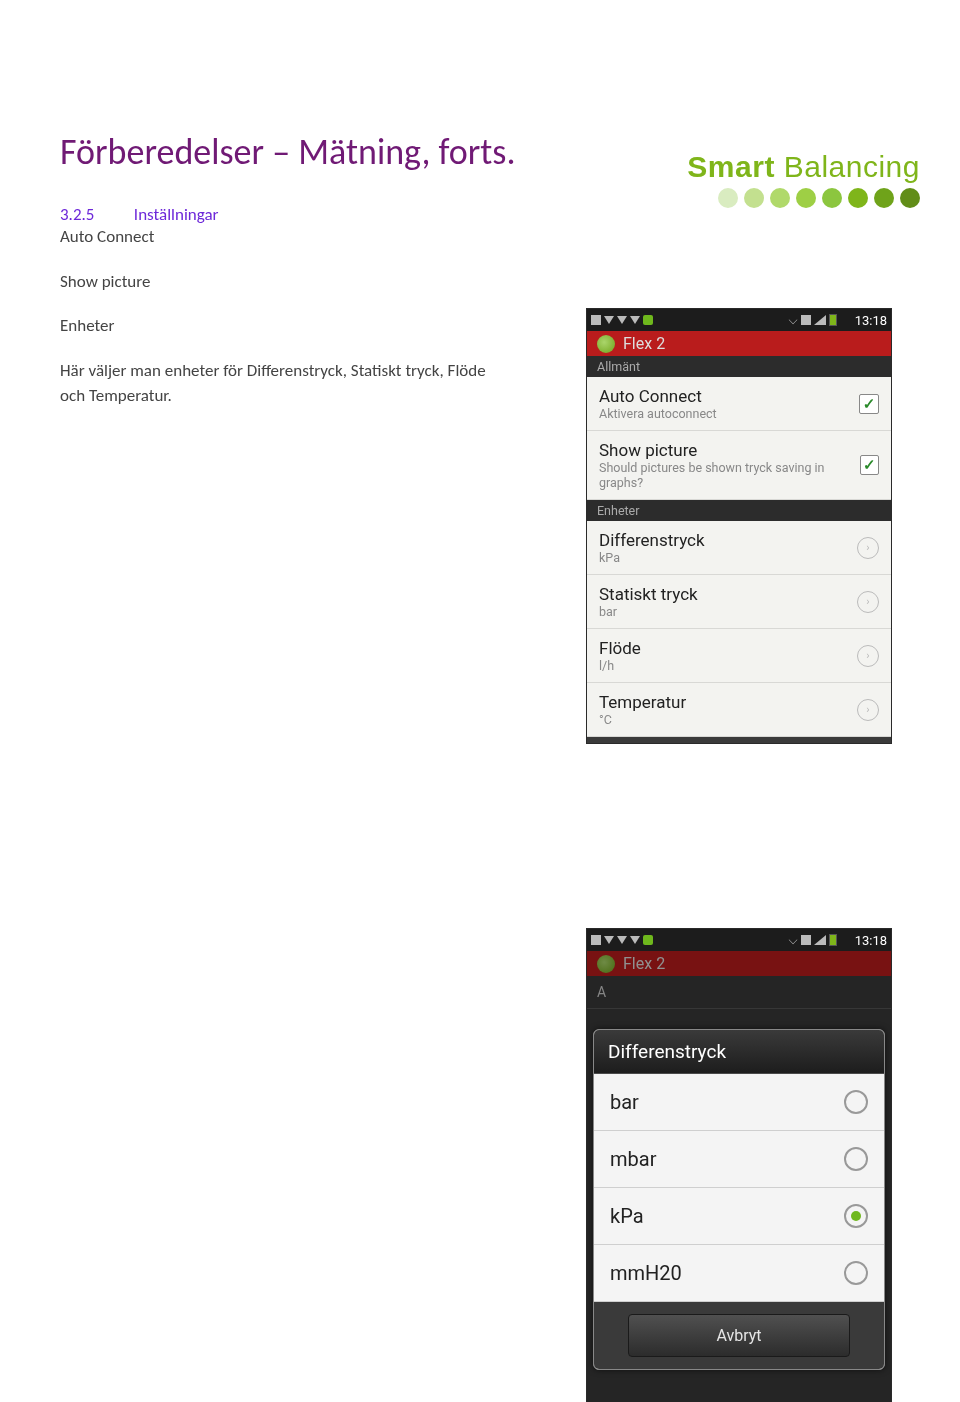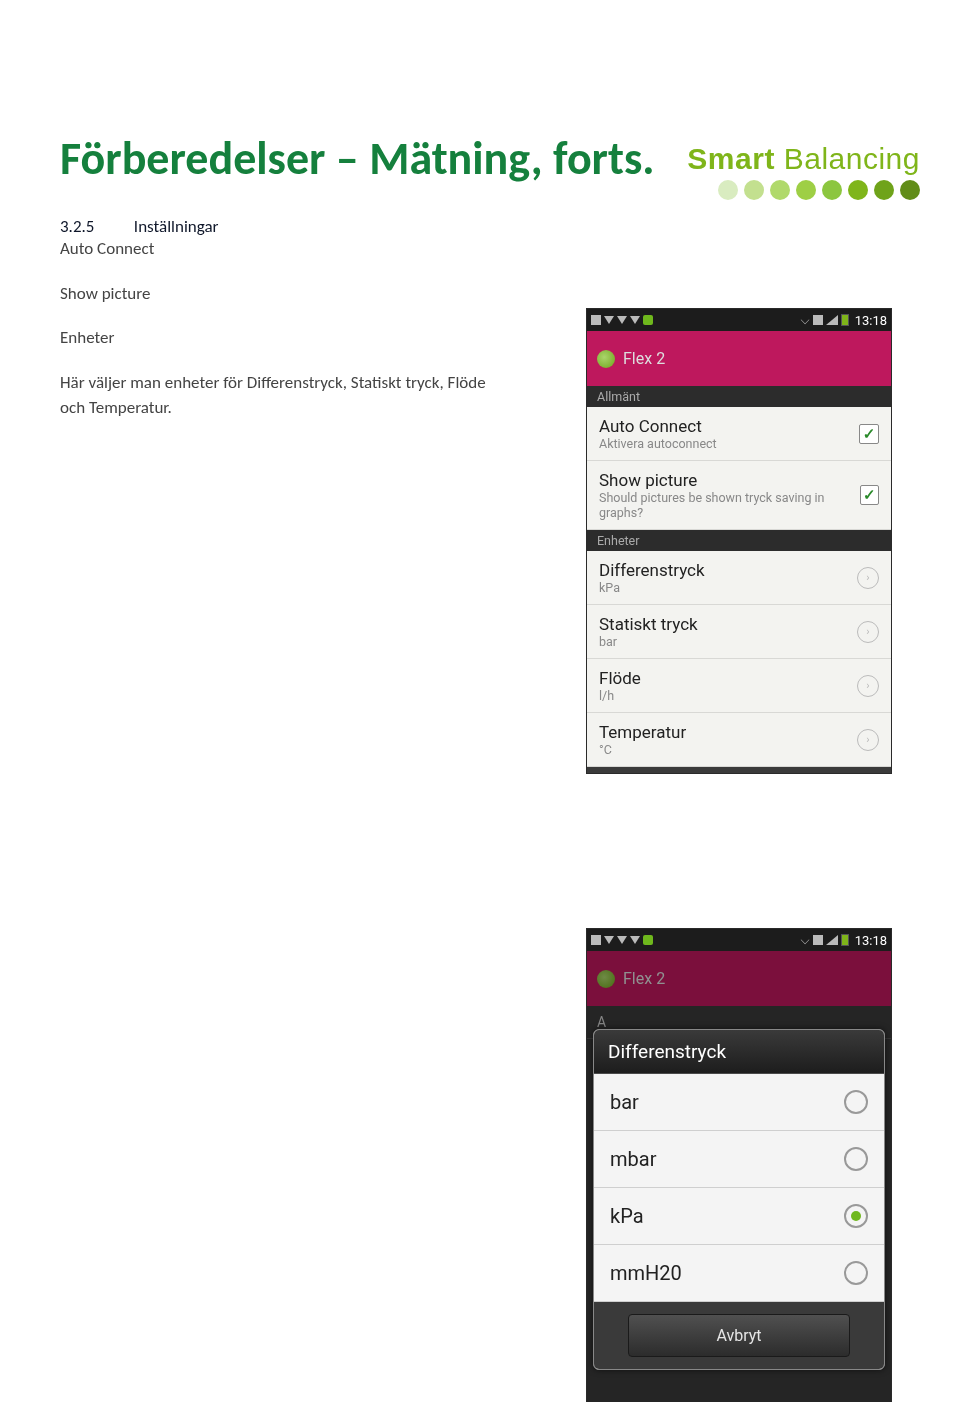--- a/index.html
+++ b/index.html
@@ -23,20 +23,21 @@
     top: 12px;
     right: 40px;
     text-align: right;
   }
   .brand-text {
     font-size: 30px;
     font-weight: 700;
     color: #7fb51a;
     letter-spacing: 0.5px;
     font-family: Arial, sans-serif;
+    margin-top: 8px;
   }
   .brand-text .light {
     font-weight: 400;
     color: #7fb51a;
   }
   .brand-dots {
     margin-top: 4px;
     display: flex;
     gap: 6px;
     justify-content: flex-end;
@@ -50,28 +51,28 @@
   .d1 { background: #d9ecc0; }
   .d2 { background: #c3e08f; }
   .d3 { background: #b0d96a; }
   .d4 { background: #9ecf45; }
   .d5 { background: #8cc63f; }
   .d6 { background: #7fb51a; }
   .d7 { background: #6fa31a; }
   .d8 { background: #618d18; }
 
   h1 {
-    font-size: 46px;
-    font-weight: 700;
-    color: #15803d;
+    font-size: 36px;
+    font-weight: 400;
+    color: #701a75;
     margin: 130px 0 30px 0;
   }
   .section-num {
     font-size: 17px;
-    color: #0f172a;
+    color: #6d28d9;
   }
   .section-num span.num { display: inline-block; width: 70px; }
   .body-text {
     font-size: 17px;
     line-height: 1.45;
     color: #444;
     width: 440px;
   }
   .body-text p { margin: 0 0 20px 0; }
   .subhead {
@@ -116,26 +117,26 @@
     border-top: 8px solid #bbb;
   }
   .icn.g { background:#6fb81d; border-radius:2px;}
   .icn.sig {
     width: 0; height: 0; background: none;
     border-style: solid;
     border-width: 0 0 10px 12px;
     border-color: transparent transparent #bbb transparent;
   }
   .icn.batt { width:6px; height:10px; background:#7fb51a; border:1px solid #555;}
-  .time { color:#fff; font-size:13px; margin-left:3px;}
+  .time { color:#fff; font-size:13px; margin-left:15px;}
 
   .winhead {
-    background: #be185d;
+    background: #b91c1c;
     color: #ddd;
-    padding: 18px 10px;
+    padding: 3px 10px;
     font-size: 16px;
     display:flex;
     align-items:center;
     gap:8px;
   }
   .winhead .app-ic {
     width:18px;height:18px;border-radius:50%;
     background: radial-gradient(circle at 40% 40%, #aad56b, #6fa31a);
     display:inline-block;
   }

